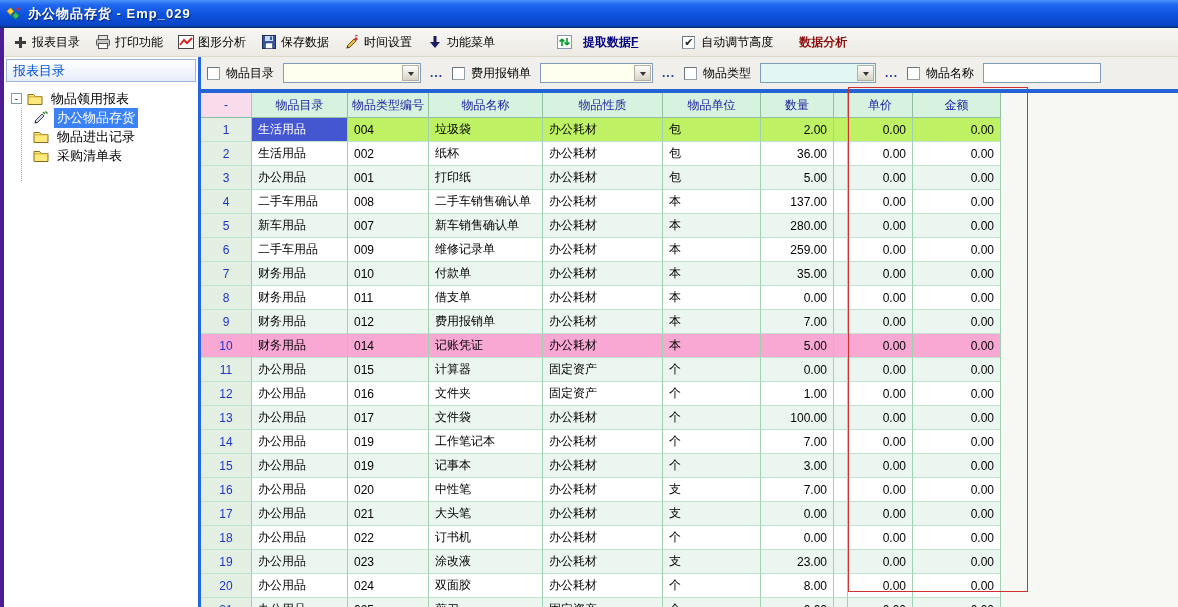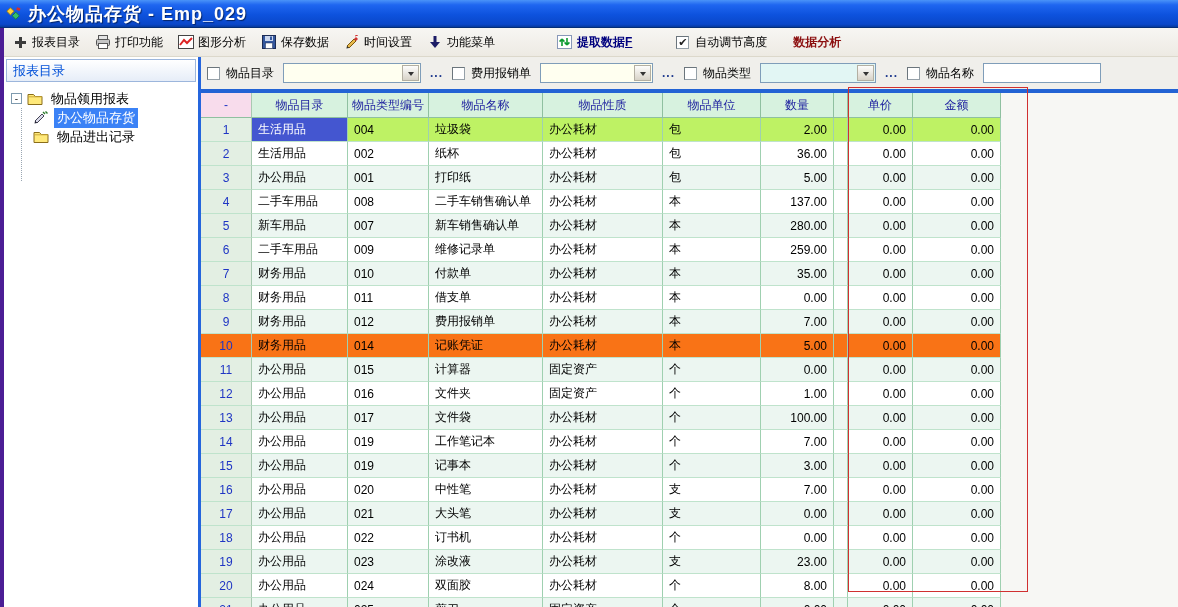--- a/index.html
+++ b/index.html
@@ -2,28 +2,28 @@
 <html><head>
 <meta charset="utf-8">
 <style>
   html,body{margin:0;padding:0;background:#d8d8d8;}
   .window{width:1178px;height:607px;overflow:hidden;position:relative;
     font-family:"Liberation Sans","DejaVu Sans",sans-serif;font-size:12px;color:#000;background:#f0efeb;}
   
   .titlebar{height:27px;display:flex;align-items:center;padding:0 6px;
     background:linear-gradient(180deg,#4a93f8 0%,#1f66f0 18%,#0d52dd 55%,#0a47c9 90%,#063a9e 100%);
     border-bottom:1px solid #032e78;}
-  .titlebar .title{color:#fff;font-weight:bold;font-size:18px;margin-left:6px;text-shadow:1px 1px 1px rgba(0,20,60,.7);letter-spacing:1px;}
+  .titlebar .title{color:#fff;font-weight:bold;font-size:13px;margin-left:6px;text-shadow:1px 1px 1px rgba(0,20,60,.7);letter-spacing:1px;}
   .body-wrap{border-left:4px solid #4c1d95;height:579px;box-sizing:border-box;}
   
   .toolbar{height:28px;display:flex;align-items:center;background:linear-gradient(#f7f6f3,#edeae3);
     border-bottom:1px solid #dcd8cb;padding-left:8px;white-space:nowrap;}
   .tbtn{display:flex;align-items:center;gap:4px;margin-right:15px;cursor:default;}
   .icn{display:inline-flex;width:16px;height:16px;align-items:center;justify-content:center;}
-  .extract{display:flex;align-items:center;gap:5px;font-weight:bold;color:#00007e;margin-left:46px;}
+  .extract{display:flex;align-items:center;gap:11px;font-weight:bold;color:#00007e;margin-left:46px;}
   .u{text-decoration:underline;}
   .autofit{display:flex;align-items:center;gap:6px;margin-left:44px;}
   .analysis{font-weight:bold;color:#8c0f0f;margin-left:26px;}
   .checkbox{width:13px;height:13px;background:#fff;border:1px solid #95a0a8;border-top-color:#6b757c;border-left-color:#6b757c;
     display:inline-flex;align-items:center;justify-content:center;font-size:11px;line-height:11px;color:#21a121;box-sizing:border-box;}
   
   .below{display:flex;height:551px;}
   .sidebar{width:197px;background:#fff;border-right:3px solid #2565dd;box-sizing:border-box;padding:2px 2px 0 2px;}
   .side-header{height:21px;line-height:21px;padding-left:6px;color:#0050d8;font-size:13px;
     background:linear-gradient(#ffffff,#e6edf8);border:1px solid #9cb6dc;}
@@ -57,21 +57,21 @@
   .trow.head{height:25px;}
   .tc{display:flex;align-items:center;padding:0 6px;box-sizing:border-box;overflow:hidden;white-space:nowrap;
     border-right:1px solid #9fd0b0;border-bottom:1px solid #bfe3cc;background:#fff;}
   .head .tc{background:#d7f2df;color:#1a1c9e;justify-content:center;
     border-right-color:#8fc0a0;border-bottom-color:#8fc0a0;padding:0 2px;}
   .head .tc.rn{background:#f8dcec;}
   .tc.rn{background:#e3efe3;color:#1f35c4;justify-content:center;border-right-color:#a9c9b1;}
   .tc.num{justify-content:flex-end;}
   .trow.odd .tc:not(.rn){background:#ecf6f1;}
   .trow.current .tc:not(.rn){background:#bef264;}
-  .trow.yellow .tc{background:#f97316;}
+  .trow.yellow .tc{background:#f9a8d4;}
   .tc.selcell{background:#4456d0 !important;color:#fff;}
   .redbox{position:absolute;left:647px;top:30px;width:178px;height:503px;border:1px solid #d03030;
     z-index:10;pointer-events:none;}
 </style>
 </head>
 <body>
 
 <div class="window">
   <div class="titlebar">
     <span class="icn">
@@ -191,20 +191,29 @@
             </div>
             <div class="tree-row tree-child">
               <span class="icn">
                 <svg width="16" height="13">
                   <path d="M1 2.5 h5.5 l1.8 2 H15 v8 H1 Z" fill="#ffe97a" stroke="#8a6d1a"></path>
                   <path d="M1 4.8 H15" stroke="#caa93a"></path>
                 </svg>
               </span>
               <span class="tree-label">物品进出记录</span>
             </div>
+            <div class="tree-row tree-child">
+              <span class="icn">
+                <svg width="16" height="13">
+                  <path d="M1 2.5 h5.5 l1.8 2 H15 v8 H1 Z" fill="#ffe97a" stroke="#8a6d1a"></path>
+                  <path d="M1 4.8 H15" stroke="#caa93a"></path>
+                </svg>
+              </span>
+              <span class="tree-label">采购清单表</span>
+            </div>
           </div>
       </div>
 
       <div class="right-col">
         <div class="filterbar">
             <span class="fgroup">
               <span class="checkbox"></span>
               <span class="flabel">物品目录</span>
               <span class="combo" style="width: 138px; background: rgb(255, 255, 240);">
                 <span class="cval"></span>

